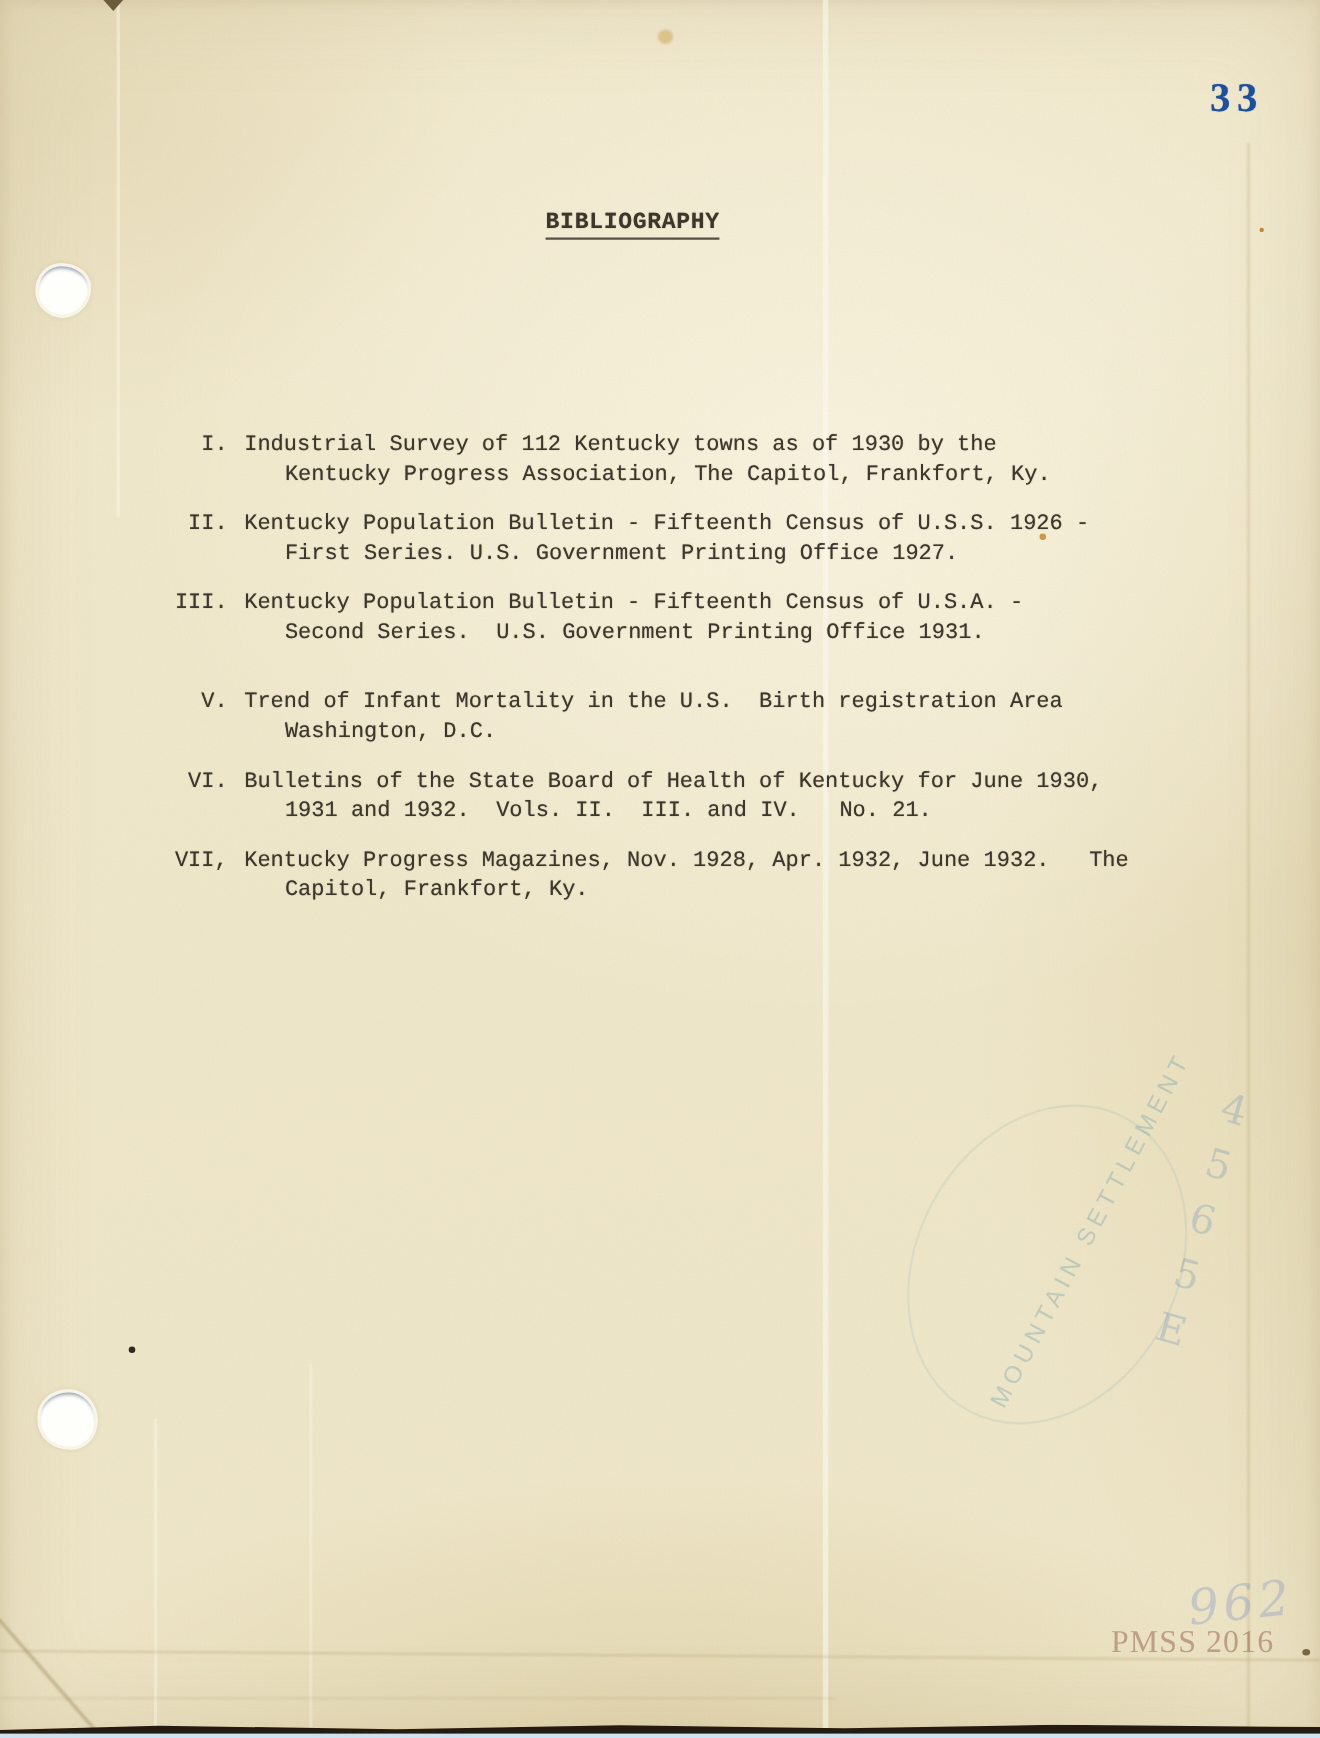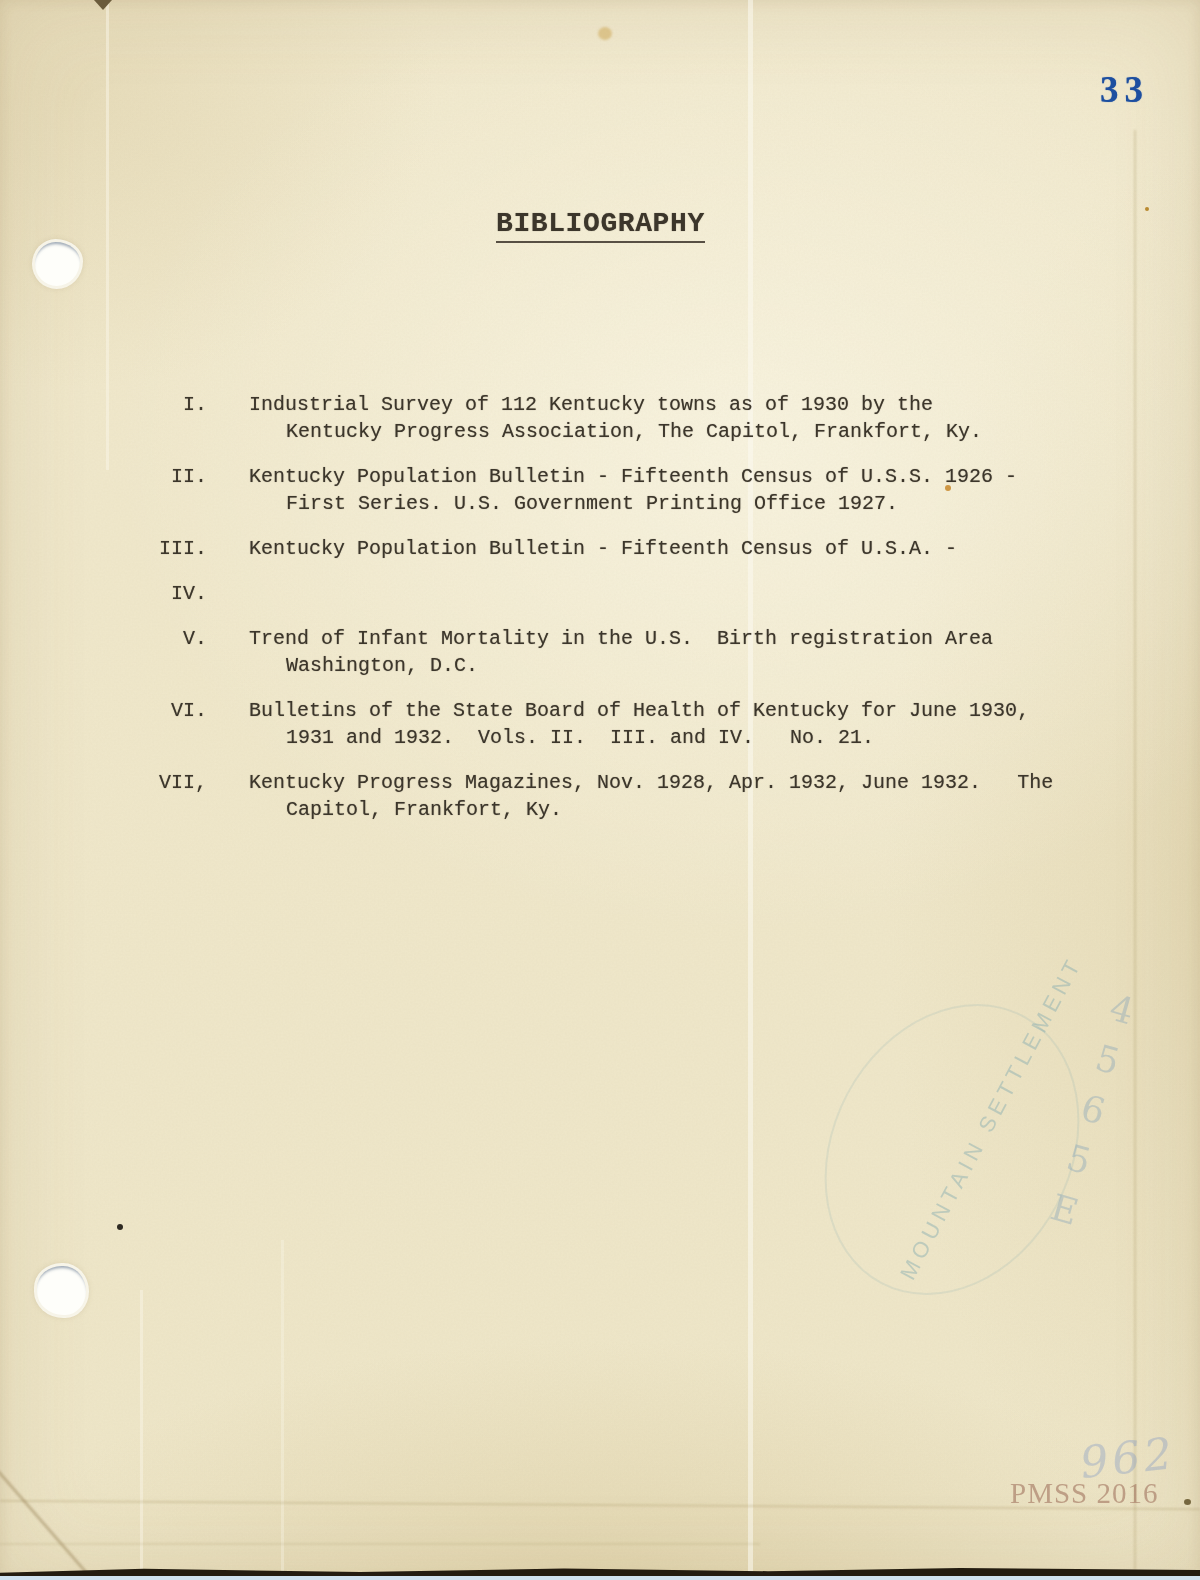--- a/index.html
+++ b/index.html
@@ -15,29 +15,29 @@
       radial-gradient(ellipse 800px 320px at 50% 100%, rgba(198,176,118,0.28), rgba(198,176,118,0) 75%),
       linear-gradient(#f1e9cd, #eee6c8);
     box-shadow: inset 0 0 90px rgba(140,110,55,0.16), inset 0 0 14px rgba(130,100,50,0.14);
     font-family:"Liberation Mono", monospace;
   }
   .noise{position:absolute;left:0;top:0;pointer-events:none;}
 
   
   .ink{color:#3c362b;text-shadow:0 0 1px rgba(60,52,42,0.55);}
   .doc-title{
-    position:absolute;left:496px;top:208px;
-    font-size:28px;font-weight:bold;letter-spacing:0.6px;
+    position:absolute;left:496px;top:191px;
+    font-size:21px;font-weight:bold;letter-spacing:0.6px;
     border-bottom:2px solid rgba(60,52,42,0.85);
     padding-bottom:2px;white-space:pre;
   }
   .entries{position:absolute;left:0;top:391px;width:1200px;}
   .entry{display:flex;margin-bottom:18px;font-size:20px;line-height:27px;}
   .entry .num{width:207px;text-align:right;white-space:pre;flex:0 0 auto;}
-  .entry .lines{margin-left:42px;}
+  .entry .lines{margin-left:15px;}
   .entry .line{white-space:pre;}
   .entry .line.cont{margin-left:37px;}
 
   
   .page-number{
     position:absolute;left:1100px;top:68px;
     font-family:"Liberation Serif", serif;font-weight:bold;
     font-size:37px;letter-spacing:6px;color:#1d4fa0;
     text-shadow:0 0 1px rgba(29,79,160,0.6);
   }
@@ -162,25 +162,25 @@
       <div class="lines">
         <div class="line">Kentucky Population Bulletin - Fifteenth Census of U.S.S. 1926 -</div>
         <div class="line cont">First Series. U.S. Government Printing Office 1927.</div>
       </div>
     </div>
 
     <div class="entry">
       <div class="num">III.</div>
       <div class="lines">
         <div class="line">Kentucky Population Bulletin - Fifteenth Census of U.S.A. -</div>
-      </div>
-    </div>
-
-    <div class="entry">
-      <div class="num">IV.</div>
+        <div class="line cont">Second Series.  U.S. Government Printing Office 1931.</div>
+      </div>
+    </div>
+
+    <div class="entry">
     </div>
 
     <div class="entry">
       <div class="num">V.</div>
       <div class="lines">
         <div class="line">Trend of Infant Mortality in the U.S.  Birth registration Area</div>
         <div class="line cont">Washington, D.C.</div>
       </div>
     </div>
 

